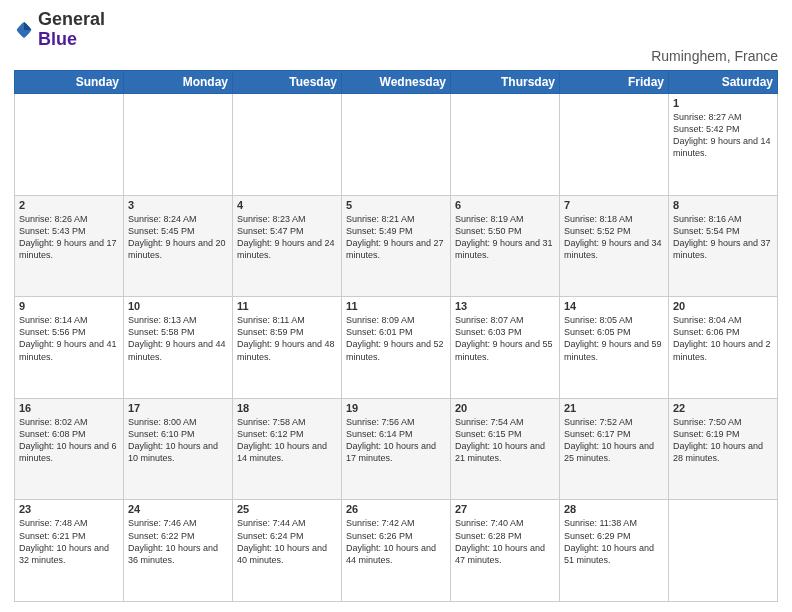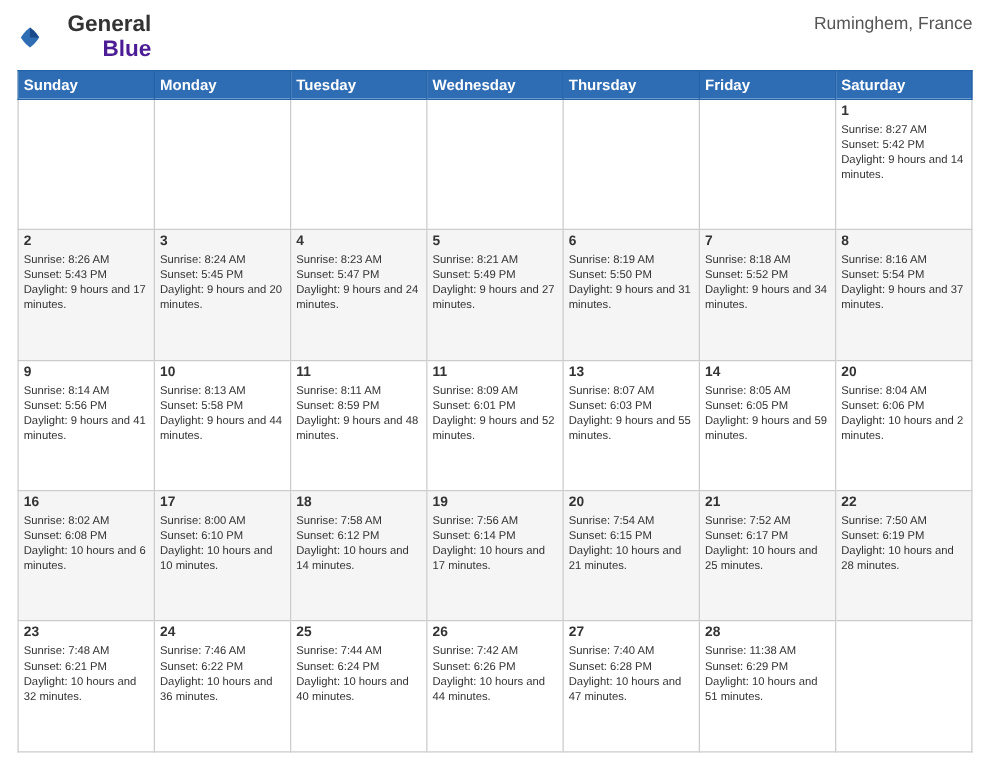--- a/index.html
+++ b/index.html
@@ -19,22 +19,21 @@
     }
     .header {
       display: flex;
       justify-content: space-between;
       align-items: flex-start;
       margin-bottom: 6px;
     }
     .logo {
       display: flex;
       align-items: center;
-      gap: 20px;
-      text-align: right;
+      gap: 4px;
     }
     .logo-text {
       font-size: 18px;
       font-weight: bold;
       line-height: 1.1;
     }
     .logo-general { color: #333; }
     .logo-blue { color: #4c1d95; }
     .logo-icon {
       width: 20px;
@@ -45,36 +44,37 @@
     }
     .month-title {
       font-size: 32px;
       font-weight: bold;
       color: #333;
       line-height: 1.1;
     }
     .subtitle {
       font-size: 14px;
       color: #555;
+      margin-top: 38px;
     }
     .calendar {
       flex: 1;
       border: 1px solid #ccc;
       border-collapse: collapse;
       width: 100%;
       table-layout: fixed;
     }
     .calendar th {
       background: #2e6db4;
       color: #fff;
       font-size: 12px;
       font-weight: bold;
       padding: 4px 4px;
       border: 1px solid #2563a8;
-      text-align: left;
+      text-align: right;
     }
     .calendar td {
       border: 1px solid #ccc;
       vertical-align: top;
       padding: 3px 4px;
       font-size: 9.5px;
       color: #333;
       height: 82px;
     }
     .day-num {

